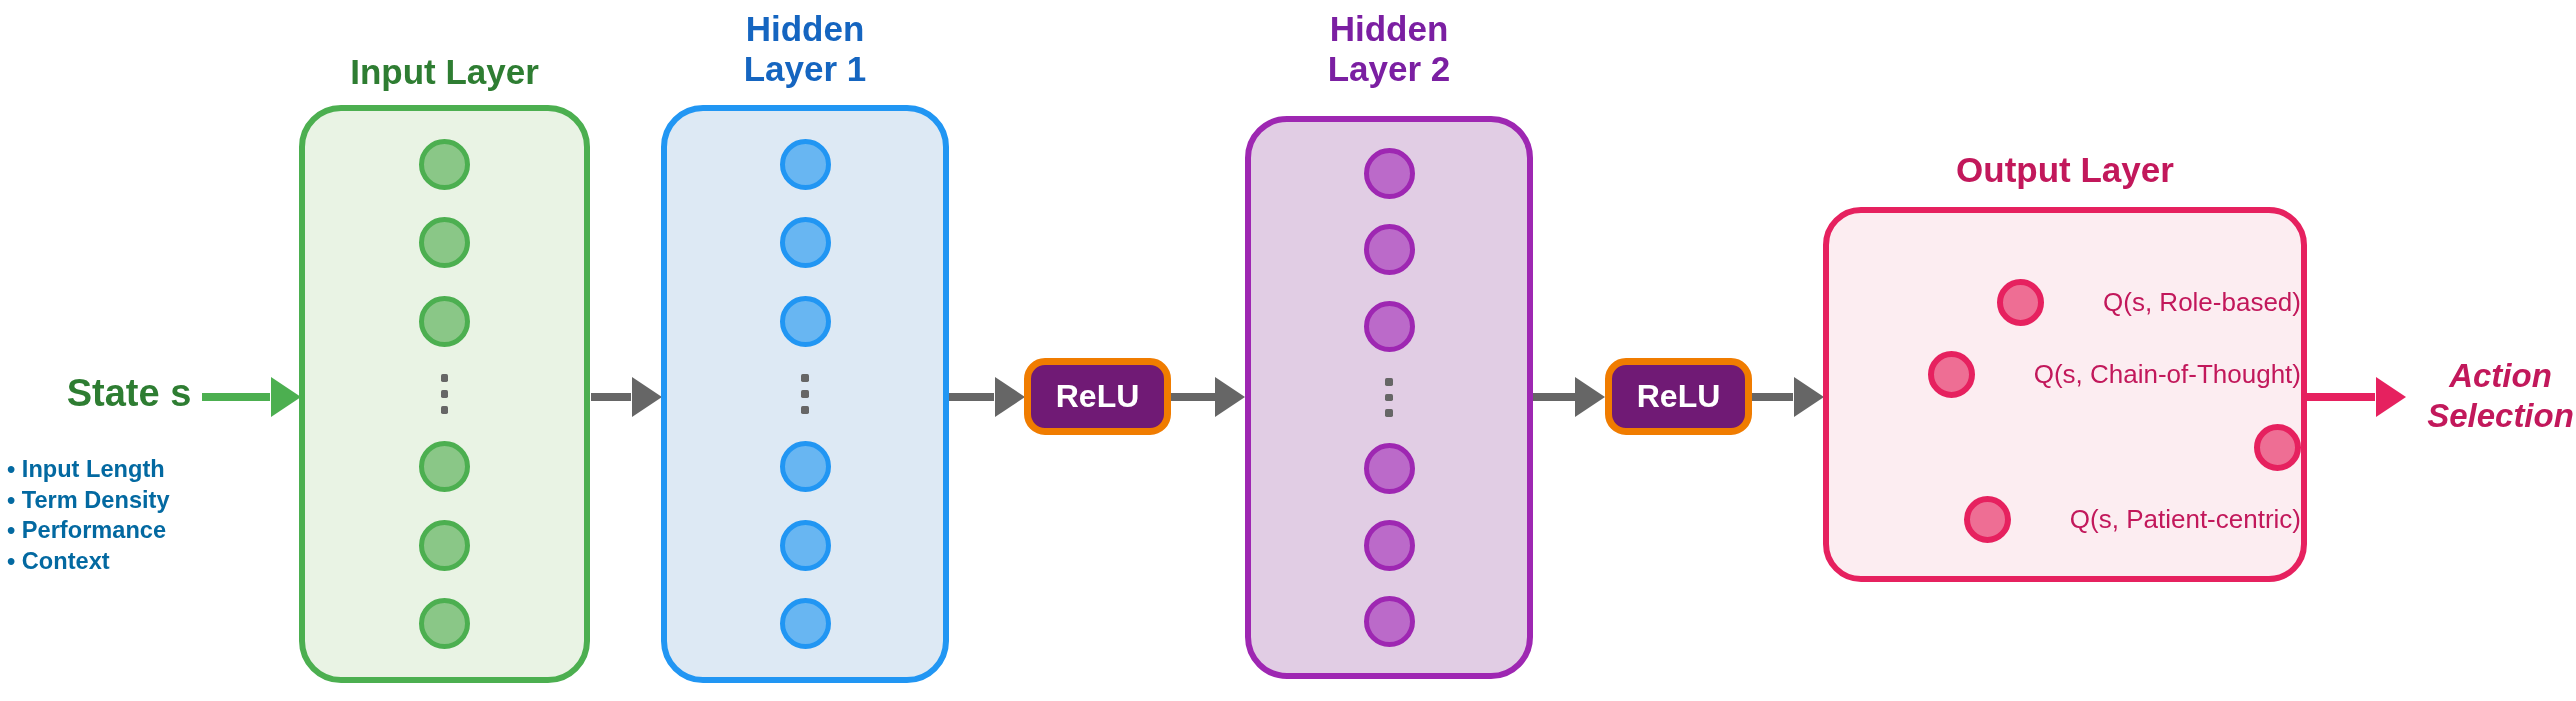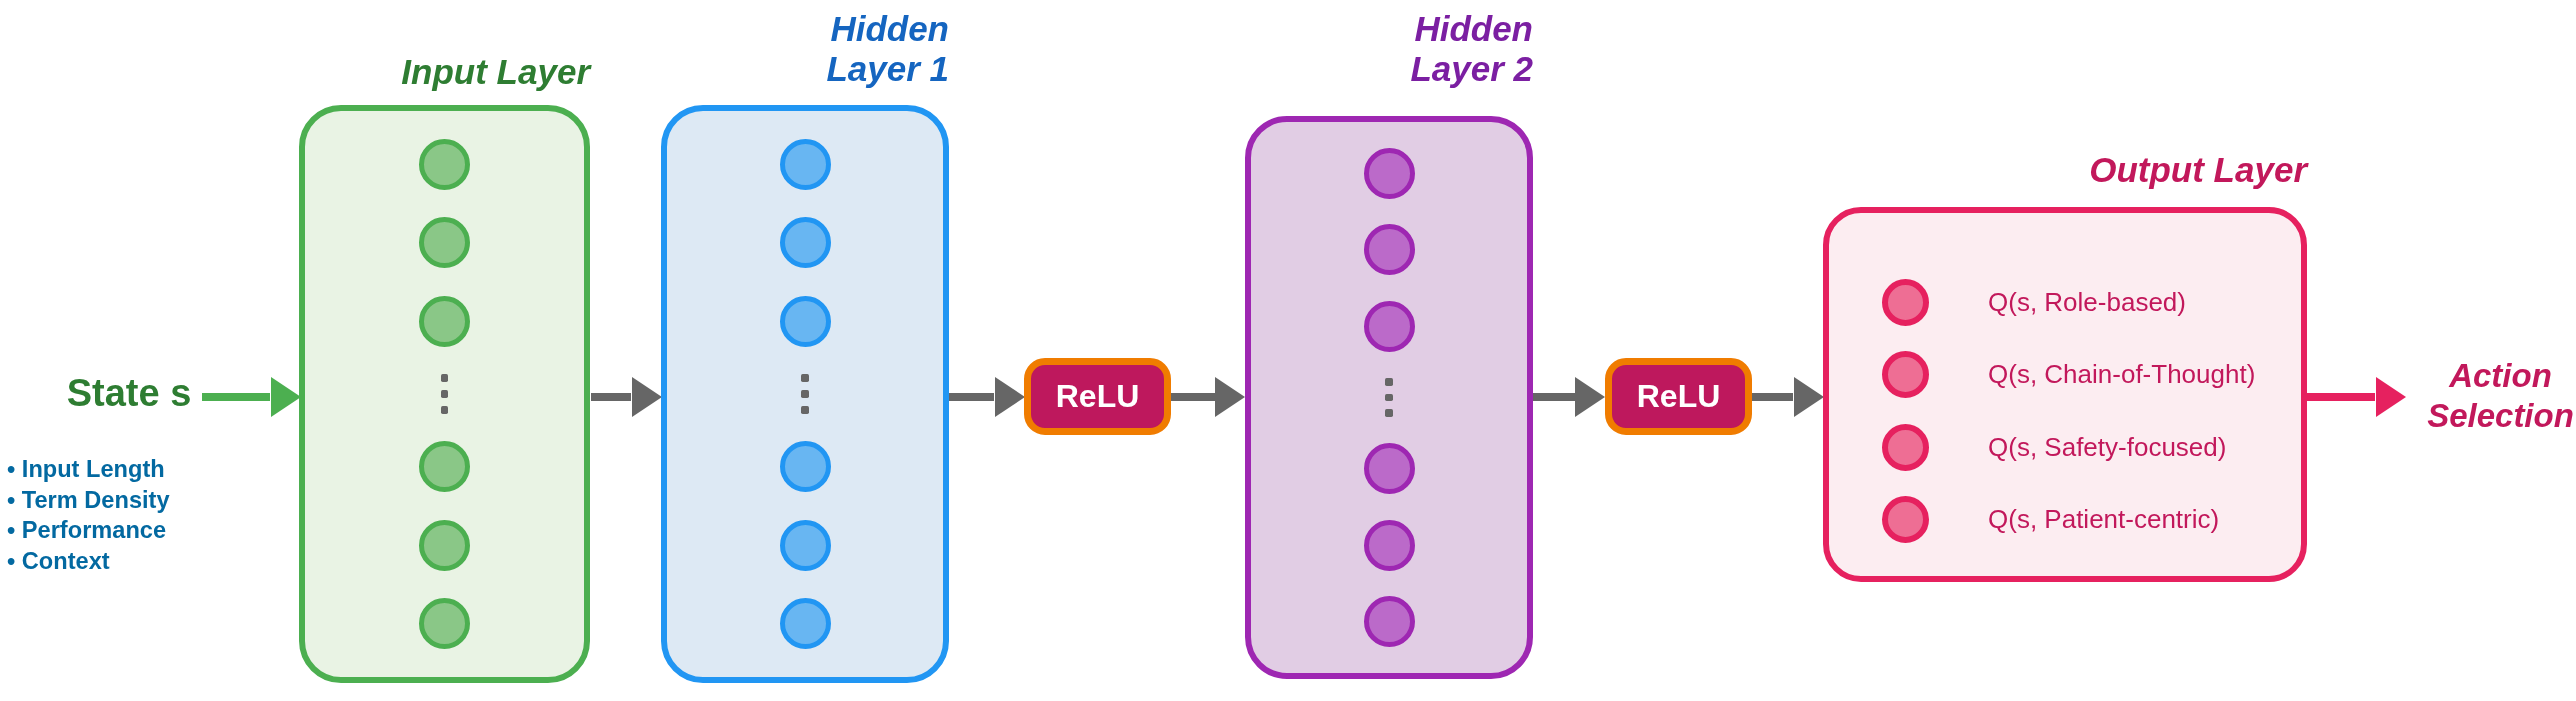--- a/index.html
+++ b/index.html
@@ -21,44 +21,44 @@
   
   .layer-box {
     position:absolute; box-sizing:border-box; border:6.1px solid; border-radius:42px;
     display:flex; flex-direction:column; justify-content:space-evenly; align-items:center;
   }
   #box-input  { left:299px;  top:105px; width:291px; height:578px; background:#E9F3E4; border-color:#4CAF50; }
   #box-h1     { left:661px;  top:105px; width:288px; height:578px; background:#DDE9F4; border-color:#2196F3; }
   #box-h2     { left:1245px; top:116px; width:288px; height:563px; background:#E1CDE4; border-color:#9E27B2; }
   #box-out    {
     left:1823px; top:207px; width:484px; height:375px; background:#FCEDF1; border-color:#E6215F;
-    border-radius:38px; justify-content:space-evenly; align-items:flex-start; padding:40px 0 7px;
+    border-radius:38px; justify-content:space-evenly; align-items:flex-end; padding:40px 0 7px;
   }
   .layer-title {
-    position:absolute; font-size:35px; font-weight:bold; text-align:right;
-    white-space:pre-line; line-height:40px;font-style:italic;
+    position:absolute; font-size:35px; font-weight:bold; text-align:center;
+    white-space:pre-line; line-height:40px;
   }
   #title-input { left:299px;  top:52px;  width:291px; color:#2E7D32; }
   #title-h1    { left:661px;  top:8.7px;  width:288px; color:#1565C0; }
   #title-h2    { left:1245px; top:8.7px;  width:288px; color:#7B1FA2; }
   #title-out   { left:1823px; top:150px; width:484px; color:#C2185B; }
   
   .neuron { width:51px; height:51px; border-radius:50%; box-sizing:border-box; border:5.2px solid; }
   .n-green  { background:#8AC787; border-color:#4CAF50; }
   .n-blue   { background:#68B6F2; border-color:#2196F3; }
   .n-purple { background:#BB6AC9; border-color:#9E27B2; }
   .n-pink   { width:47px; height:47px; border-width:6.1px; background:#EE6E94; border-color:#E6215F; flex:none; }
   .vdots { display:flex; flex-direction:column; gap:7.9px; align-items:center; }
   .vdots span { width:7.9px; height:7.9px; background:#666666; border-radius:1.7px; }
   .out-row { display:flex; align-items:center; padding-left:53px; gap:59px; }
   .q-label { font-size:26px; color:#C2185B; white-space:nowrap; }
   
   .relu {
     position:absolute; top:358px; width:147px; height:77px; box-sizing:border-box;
-    background:#be185d; border:7px solid #F07C00; border-radius:21px;
+    background:#701a75; border:7px solid #F07C00; border-radius:21px;
     display:flex; align-items:center; justify-content:center;
     color:#ffffff; font-size:32px; font-weight:bold;
   }
   #relu1 { left:1024px; }
   #relu2 { left:1605px; }
   
   .arrow { position:absolute; top:377px; height:40px; }
   .arrow .shaft { position:absolute; left:0; top:15.7px; height:8.7px; background:#666666; }
   .arrow .head {
     position:absolute; right:0; top:0; width:0; height:0;
@@ -172,21 +172,20 @@
       <div class="out-row">
         <div class="neuron n-pink"></div>
         <div class="q-label">Q(s, Role-based)</div>
       </div>
       <div class="out-row">
         <div class="neuron n-pink"></div>
         <div class="q-label">Q(s, Chain-of-Thought)</div>
       </div>
       <div class="out-row">
         <div class="neuron n-pink"></div>
-        <div class="q-label">Q(s, Safety-focused)</div>
       </div>
       <div class="out-row">
         <div class="neuron n-pink"></div>
         <div class="q-label">Q(s, Patient-centric)</div>
       </div>
     </div>
 
   <div class="relu" id="relu1">ReLU</div>
   <div class="relu" id="relu2">ReLU</div>
 

